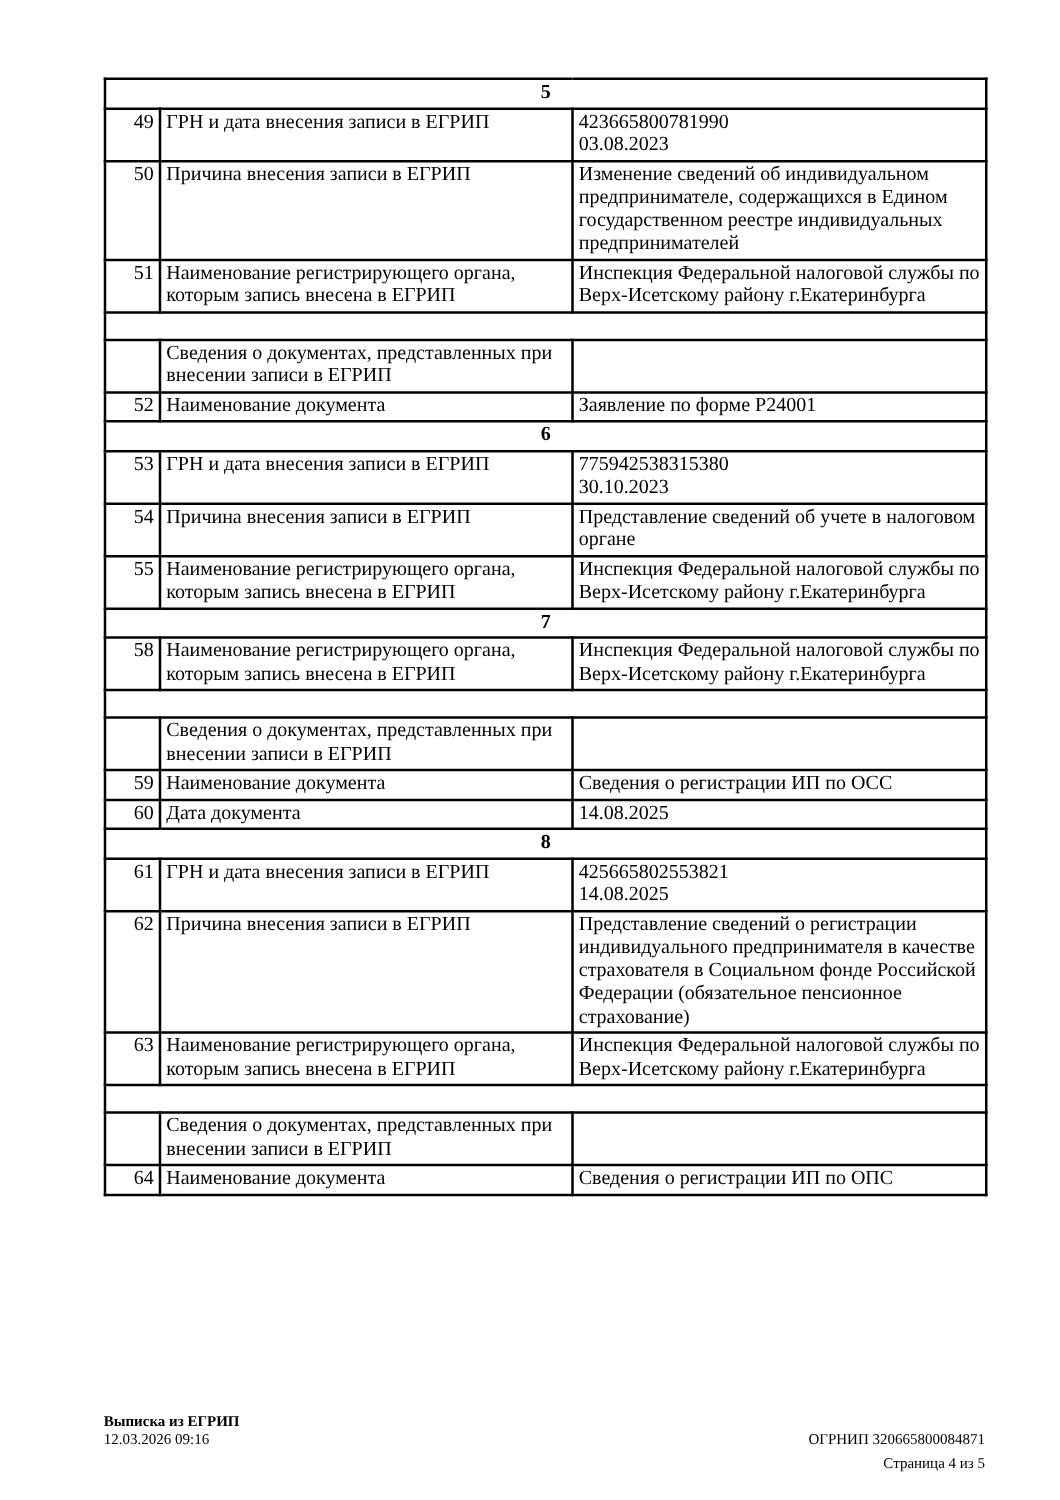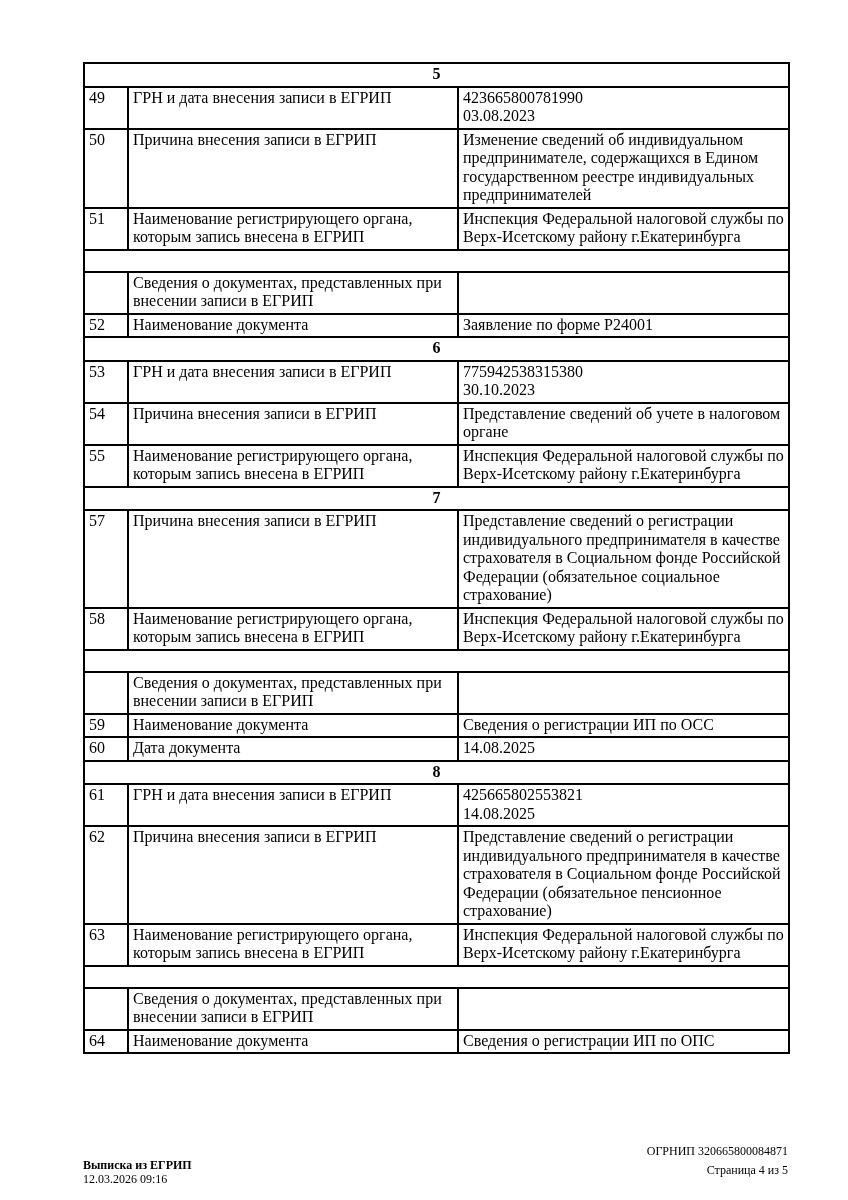--- a/index.html
+++ b/index.html
@@ -16,30 +16,30 @@
     border-collapse:collapse;table-layout:fixed;
   }
   table.egrip td{
     border:2px solid #000;
     vertical-align:top;
     font-size:16px;line-height:18.5px;
     padding:1px 4px 2px 4px;
     overflow:hidden;
     word-wrap:break-word;
   }
-  td.num{text-align:left;padding-left:1px;padding-right:1px;}
+  td.num{text-align:right;padding-left:1px;padding-right:1px;}
   td.section{text-align:center;font-weight:bold;}
   td.spacer{height:17px;padding:0;}
 
   .footer{
     position:absolute;left:83px;top:1131px;width:705px;
     font-size:12px;line-height:13.5px;
   }
   .footer .fl{position:absolute;left:0;top:0;}
-  .footer .b{font-weight:bold;margin-top:28px;}
+  .footer .b{font-weight:bold;}
   .footer .fc{position:absolute;left:0;width:100%;top:13.5px;text-align:right;}
   .footer .fr{position:absolute;right:0;top:13.5px;margin-top:19px;}
 </style>
 </head>
 <body>
 
 <div class="page">
 
   <table class="egrip">
     <colgroup>
@@ -108,27 +108,20 @@
         </tr>
         <tr>
           <td class="num">55</td>
           <td class="lbl">Наименование регистрирующего органа, которым запись внесена в ЕГРИП</td>
           <td class="val">
             <div class="val-line">Инспекция Федеральной налоговой службы по Верх-Исетскому району г.Екатеринбурга</div>
           </td>
         </tr>
         <tr class="section-row">
           <td class="section" colspan="3">7</td>
-        </tr>
-        <tr>
-          <td class="num">57</td>
-          <td class="lbl">Причина внесения записи в ЕГРИП</td>
-          <td class="val">
-            <div class="val-line">Представление сведений о регистрации индивидуального предпринимателя в качестве страхователя в Социальном фонде Российской Федерации (обязательное социальное страхование)</div>
-          </td>
         </tr>
         <tr>
           <td class="num">58</td>
           <td class="lbl">Наименование регистрирующего органа, которым запись внесена в ЕГРИП</td>
           <td class="val">
             <div class="val-line">Инспекция Федеральной налоговой службы по Верх-Исетскому району г.Екатеринбурга</div>
           </td>
         </tr>
         <tr>
           <td class="spacer" colspan="3"></td>

